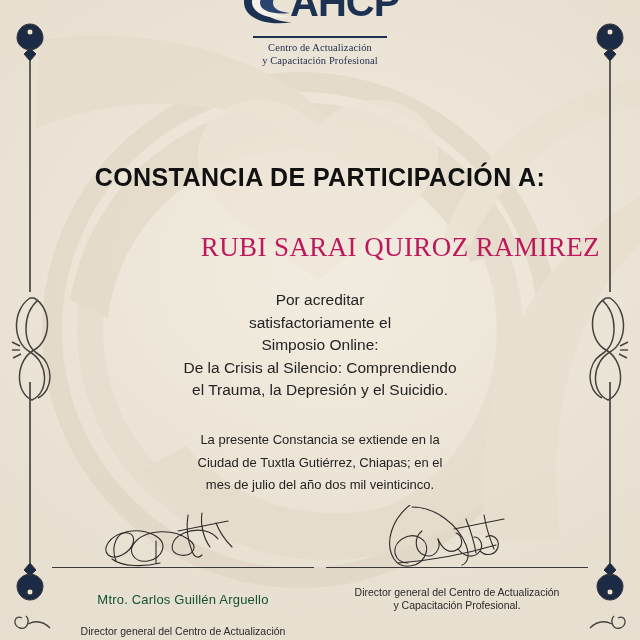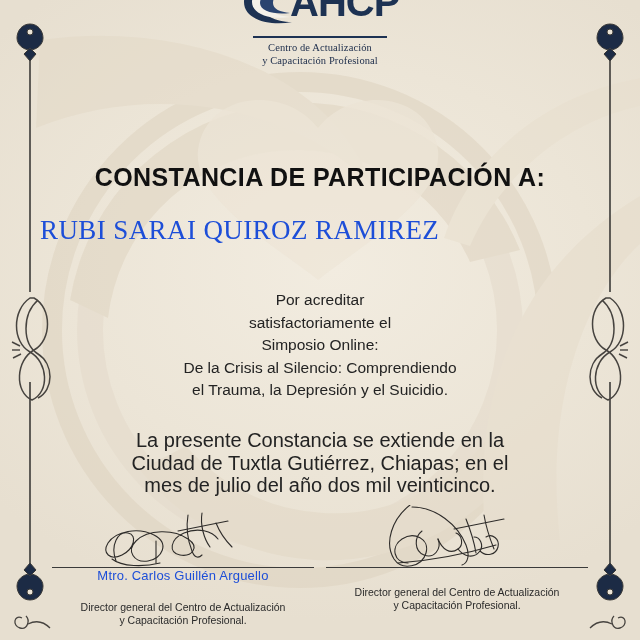--- a/index.html
+++ b/index.html
@@ -85,43 +85,43 @@
     top: 163px;
     text-align: center;
     font-size: 25px;
     font-weight: bold;
     letter-spacing: .4px;
     color: #111111;
   }
   .recipient {
     position: absolute;
     left: 40px; right: 40px;
-    top: 215px;
-    text-align: left;
+    top: 232px;
+    text-align: right;
     font-family: "Liberation Serif", serif;
     font-size: 27px;
     letter-spacing: .4px;
-    color: #1d4ed8;
+    color: #be185d;
   }
   .body-1 {
     position: absolute;
     left: 70px; right: 70px;
     top: 289px;
     text-align: center;
     font-size: 15.5px;
     line-height: 22.5px;
     color: #232323;
     white-space: pre-line;
   }
   .body-2 {
     position: absolute;
     left: 70px; right: 70px;
     top: 429px;
     text-align: center;
-    font-size: 20px;
+    font-size: 13px;
     line-height: 22.5px;
     color: #232323;
     white-space: pre-line;
   }
 
   
   .sig-row {
     position: absolute;
     left: 52px; right: 52px;
     top: 505px;
@@ -139,24 +139,24 @@
     width: 100%;
     position: relative;
   }
   .sig-ink svg { position: absolute; left: 0; top: 0; }
   .sig-line {
     width: 100%;
     height: 1px;
     background: #3a3a3a;
   }
   .sig-name {
-    margin-top: 0;
+    margin-top: 24px;
     font-size: 13px;
     letter-spacing: .2px;
-    color: #1d4ed8;
+    color: #14532d;
     text-align: right;
   }
   .sig-role {
     margin-top: 18px;
     font-size: 10.5px;
     line-height: 12.5px;
     color: #2a2a2a;
     text-align: center;
     white-space: pre-line;
   }

